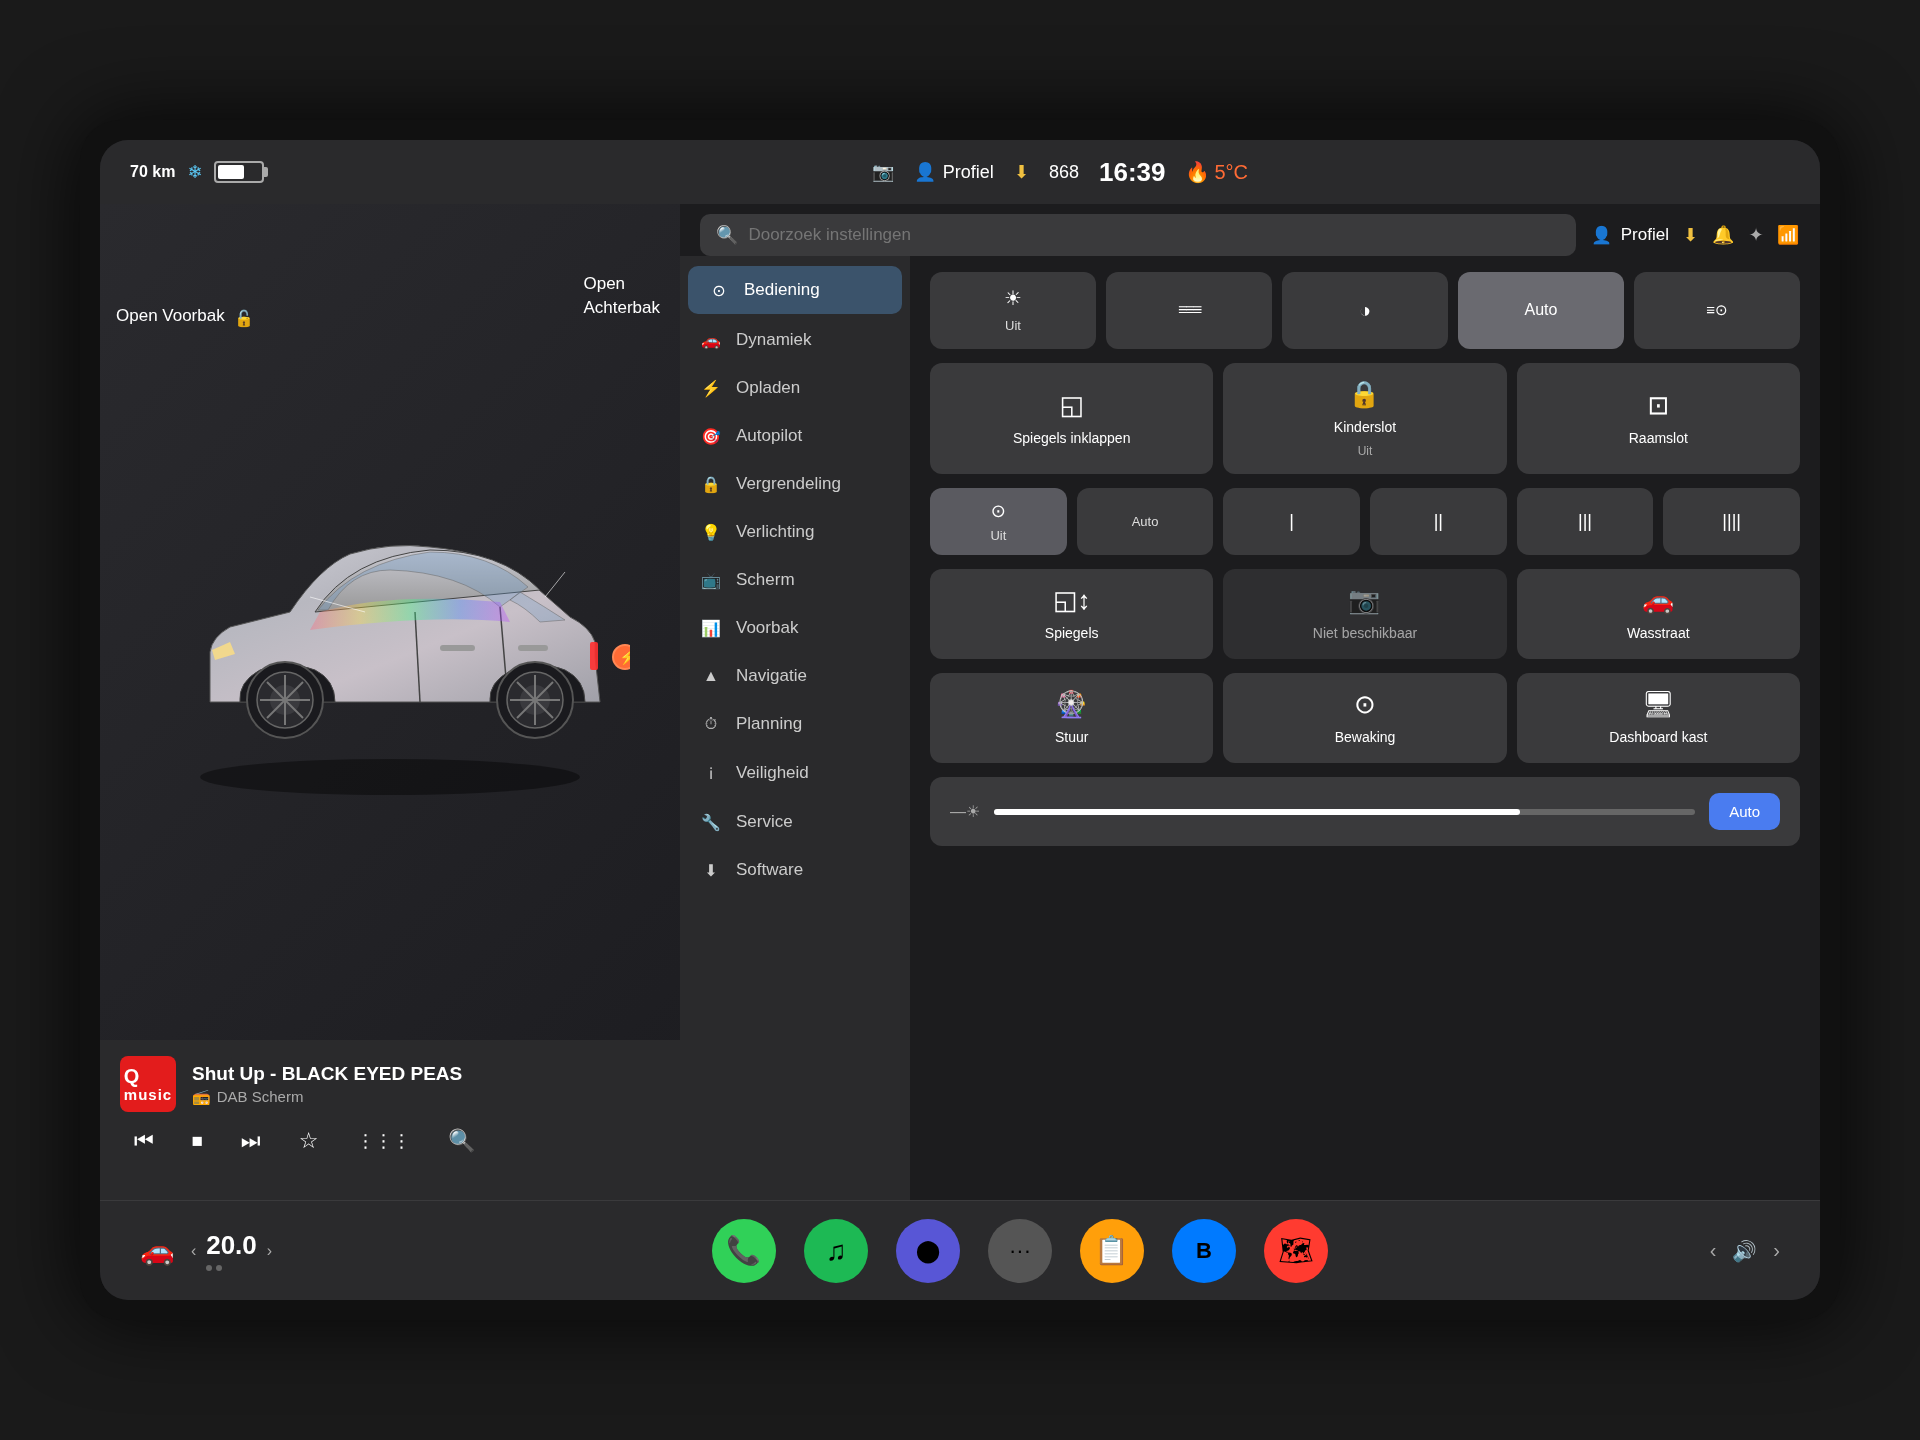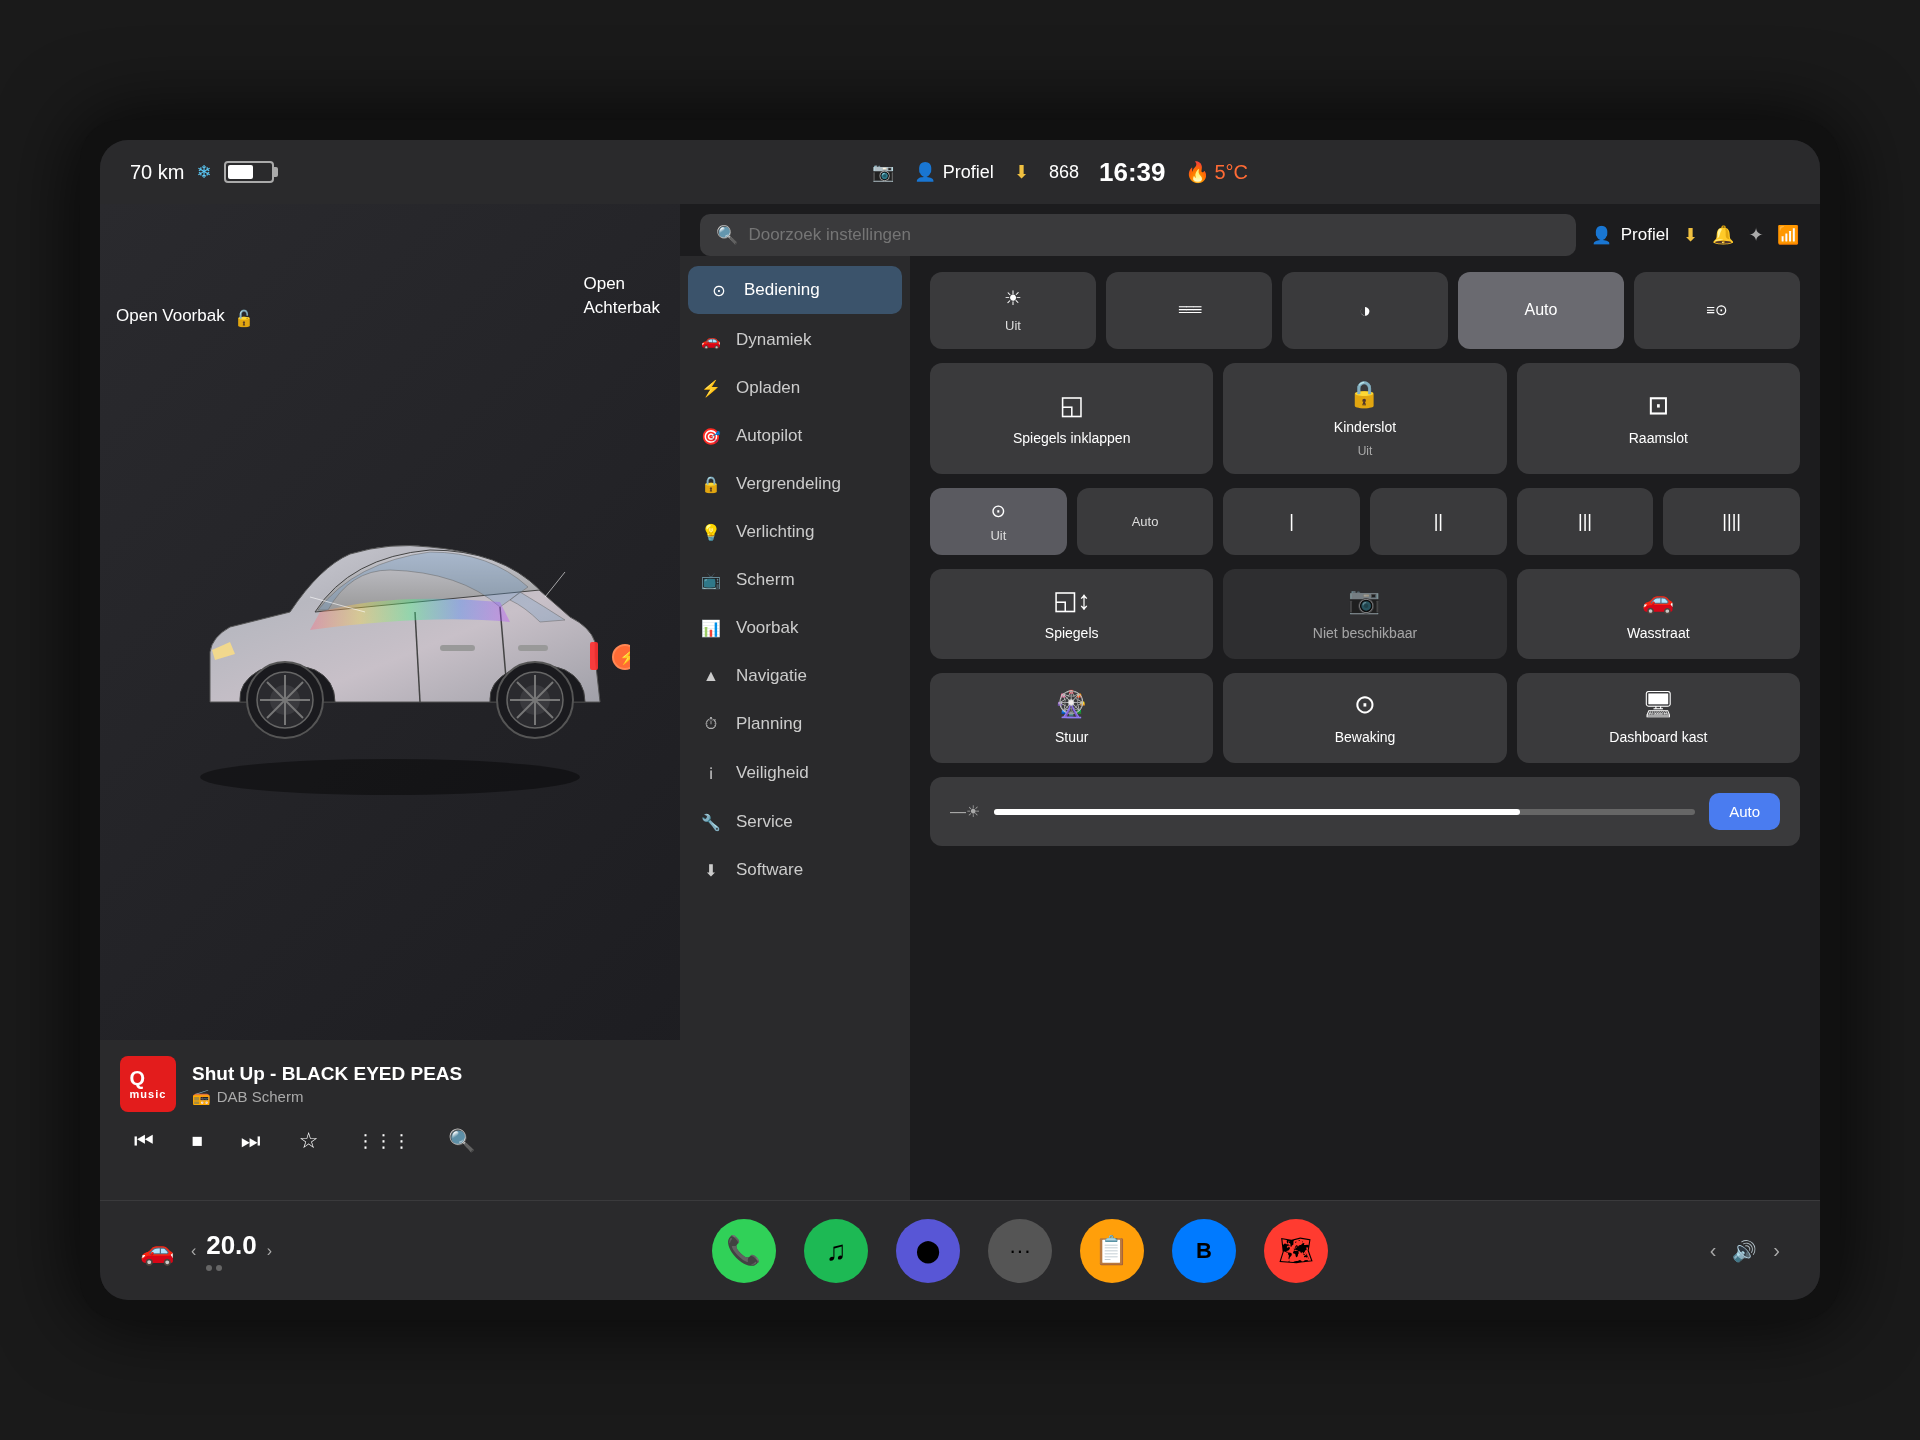--- a/index.html
+++ b/index.html
@@ -52,22 +52,22 @@
 
     .status-left {
       display: flex;
       align-items: center;
       gap: 12px;
       width: 400px;
     }
 
     .status-range {
       color: #fff;
-      font-size: 20px;
-      font-weight: 400;
+      font-size: 16px;
+      font-weight: 700;
       text-align: right;
     }
 
     .snowflake-icon { color: #5bc8f5; font-size: 18px; }
 
     .battery-bar {
       width: 50px;
       height: 22px;
       border: 2px solid #aaa;
       border-radius: 4px;
@@ -699,21 +699,21 @@
               </defs>
             </svg>
           </div>
         </div>
 
         <div class="music-player">
           <div class="music-info">
             <div class="music-logo">
               <div>
                 <div style="font-size:20px;line-height:1;font-weight:900;">Q</div>
-                <div style="font-size:11px;letter-spacing:1px;">music</div>
+                <div style="font-size:15px;letter-spacing:1px;">music</div>
               </div>
             </div>
             <div class="music-text">
               <div class="music-title">Shut Up - BLACK EYED PEAS</div>
               <div class="music-source">
                 <span>📻</span>
                 <span>DAB Scherm</span>
               </div>
             </div>
           </div>

